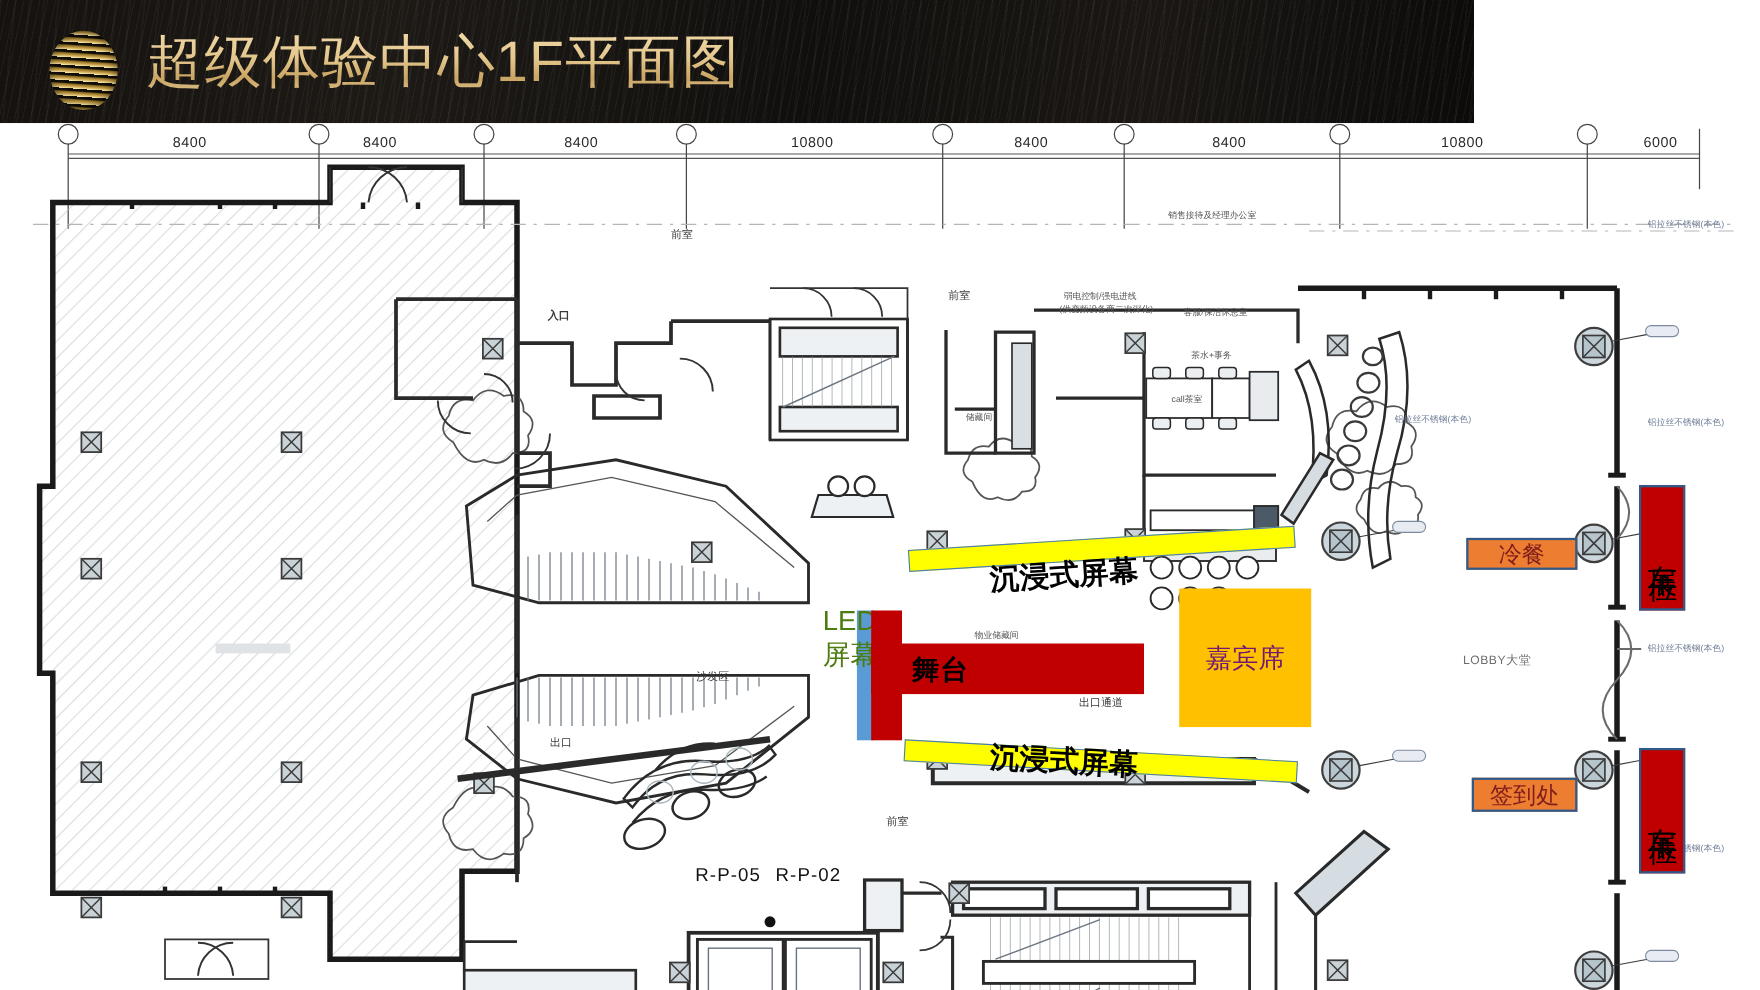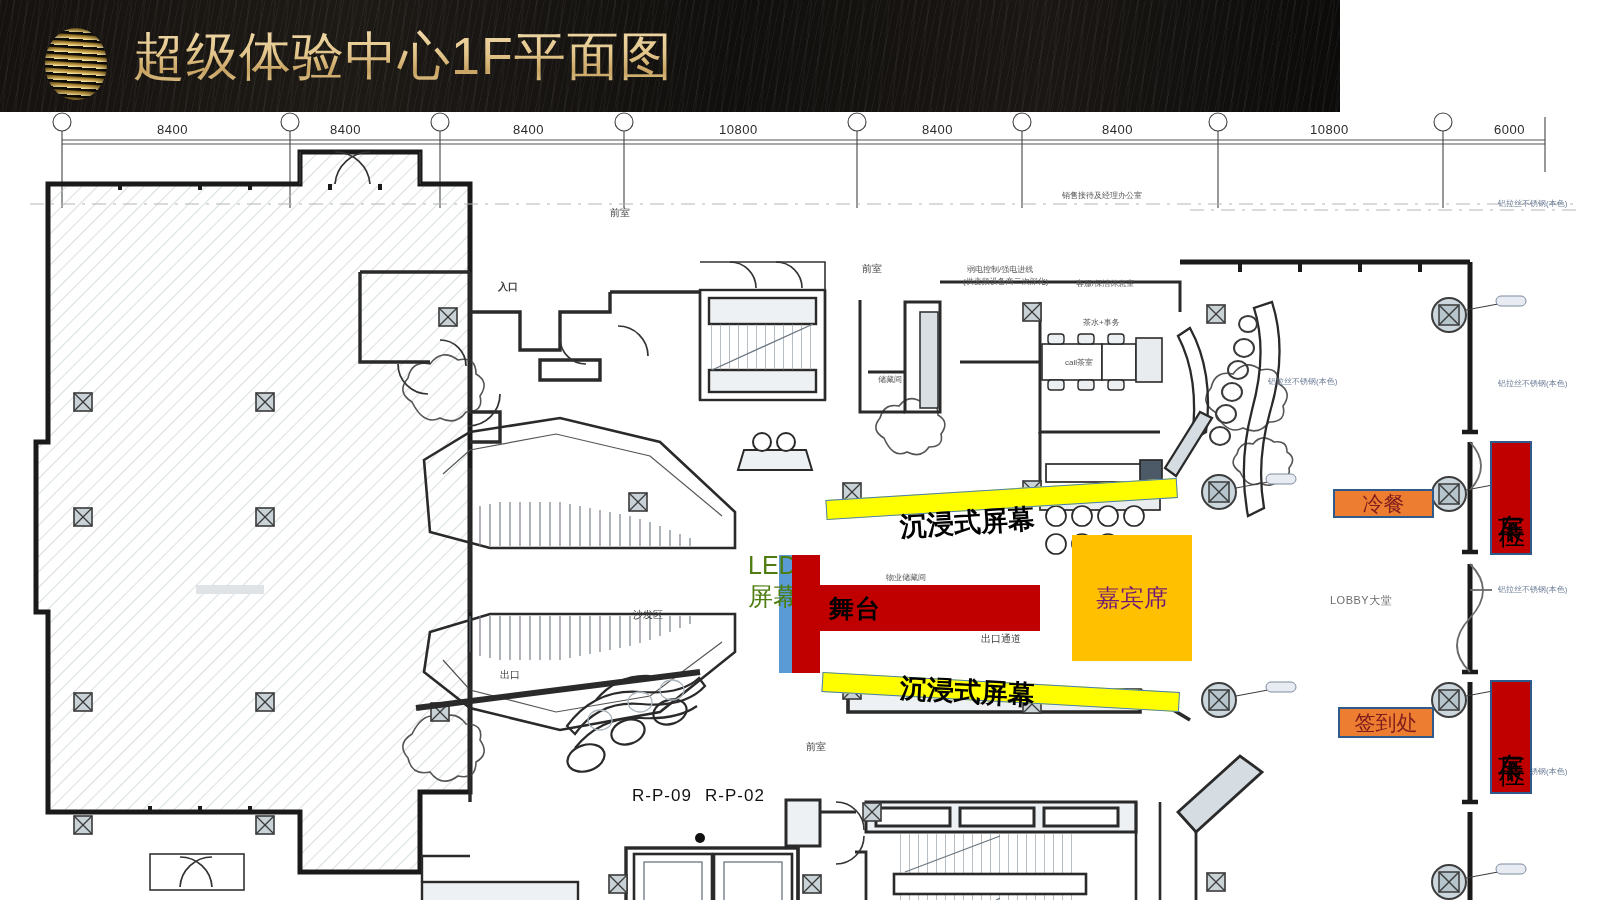--- a/index.html
+++ b/index.html
@@ -574,21 +574,21 @@
   <div class="ann" style="left:981px; top:520px;">出口通道</div>
   <div class="ann tiny" style="left:878px; top:262px;">储藏间</div>
   <div class="ann tiny" style="left:886px; top:460px;">物业储藏间</div>
   <div class="ann tiny" style="left:1062px; top:78px;">销售接待及经理办公室</div>
   <div class="ann tiny" style="left:1076px; top:166px;">客服/保洁休息室</div>
   <div class="ann tiny" style="left:1083px; top:185px;margin-top:20px;">茶水+事务</div>
   <div class="ann tiny" style="left:1065px; top:245px;">call茶室</div>
   <div class="ann tiny" style="left:967px; top:152px;">弱电控制/强电进线</div>
   <div class="ann tiny" style="left:963px; top:164px;">(供变频设备商二次深化)</div>
 
-  <div style="position:absolute; left:632px; top:674px; font-size:17px; color:#111; letter-spacing:1px;">R-P-09</div>
+  <div style="position:absolute; left:632px; top:674px; font-size:17px; color:#111; letter-spacing:1px;">R-P-05</div>
   <div style="position:absolute; left:705px; top:674px; font-size:17px; color:#111; letter-spacing:1px;">R-P-02</div>
 
   <div class="ann tiny blue" style="left:1498px; top:86px;">铝拉丝不锈钢(本色)</div>
   <div class="ann tiny blue" style="left:1498px; top:266px;">铝拉丝不锈钢(本色)</div>
   <div class="ann tiny blue" style="left:1498px; top:472px;">铝拉丝不锈钢(本色)</div>
   <div class="ann tiny blue" style="left:1498px; top:654px;">铝拉丝不锈钢(本色)</div>
   <div class="ann tiny blue" style="left:1268px; top:264px;">铝拉丝不锈钢(本色)</div>
 
   <div class="ov lobby-text">LOBBY大堂</div>
 

